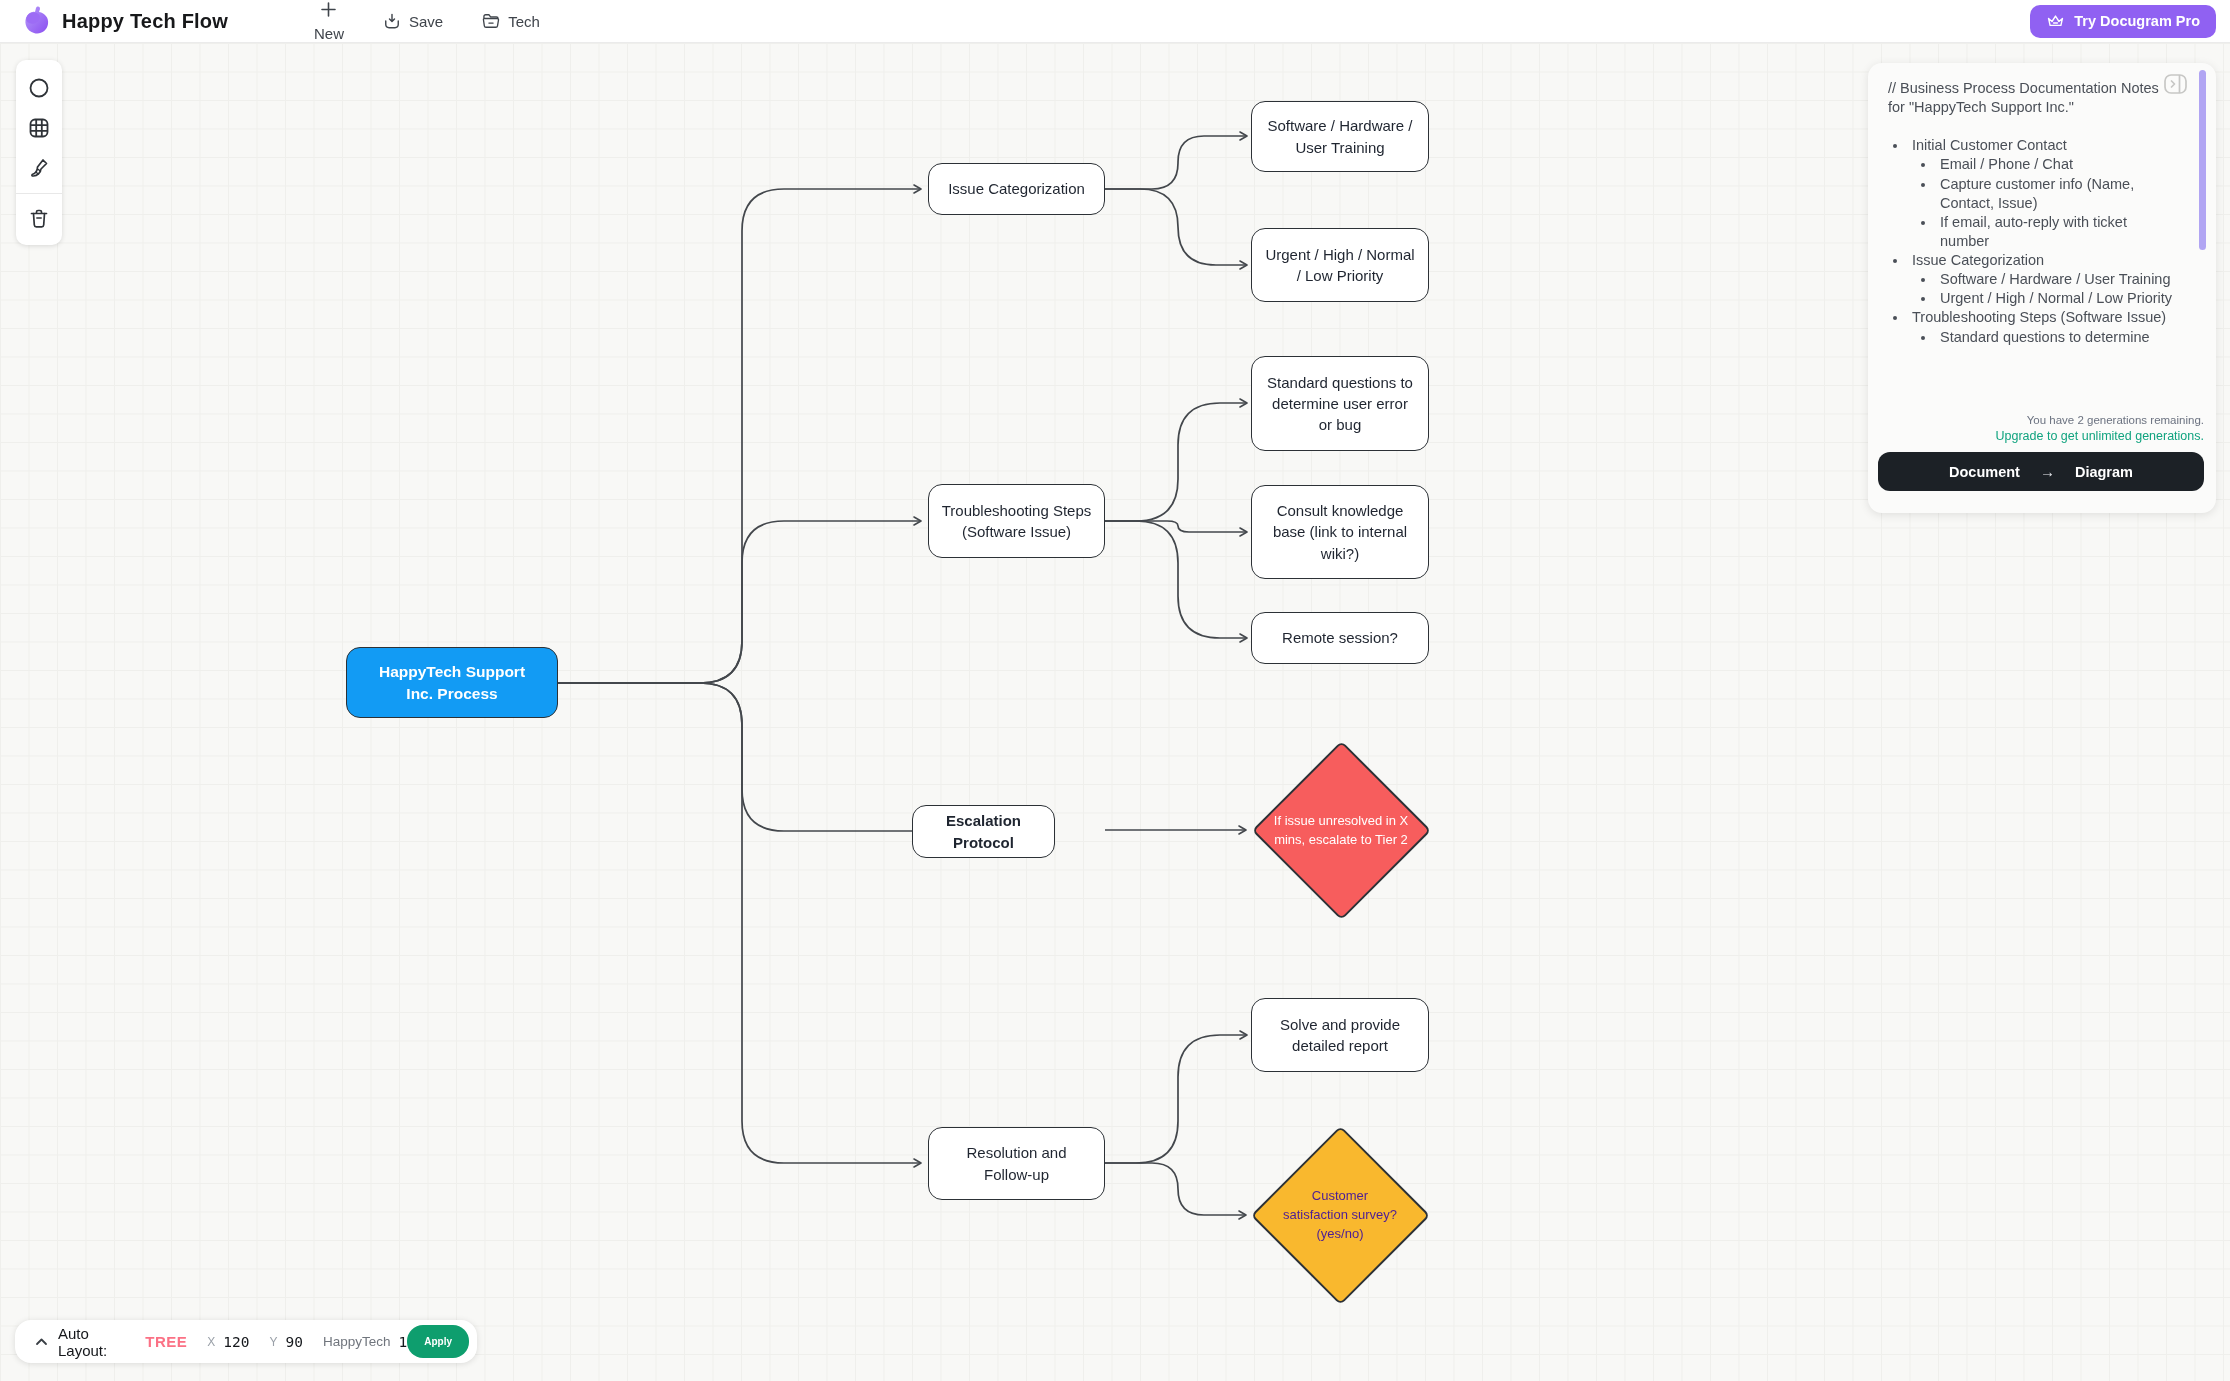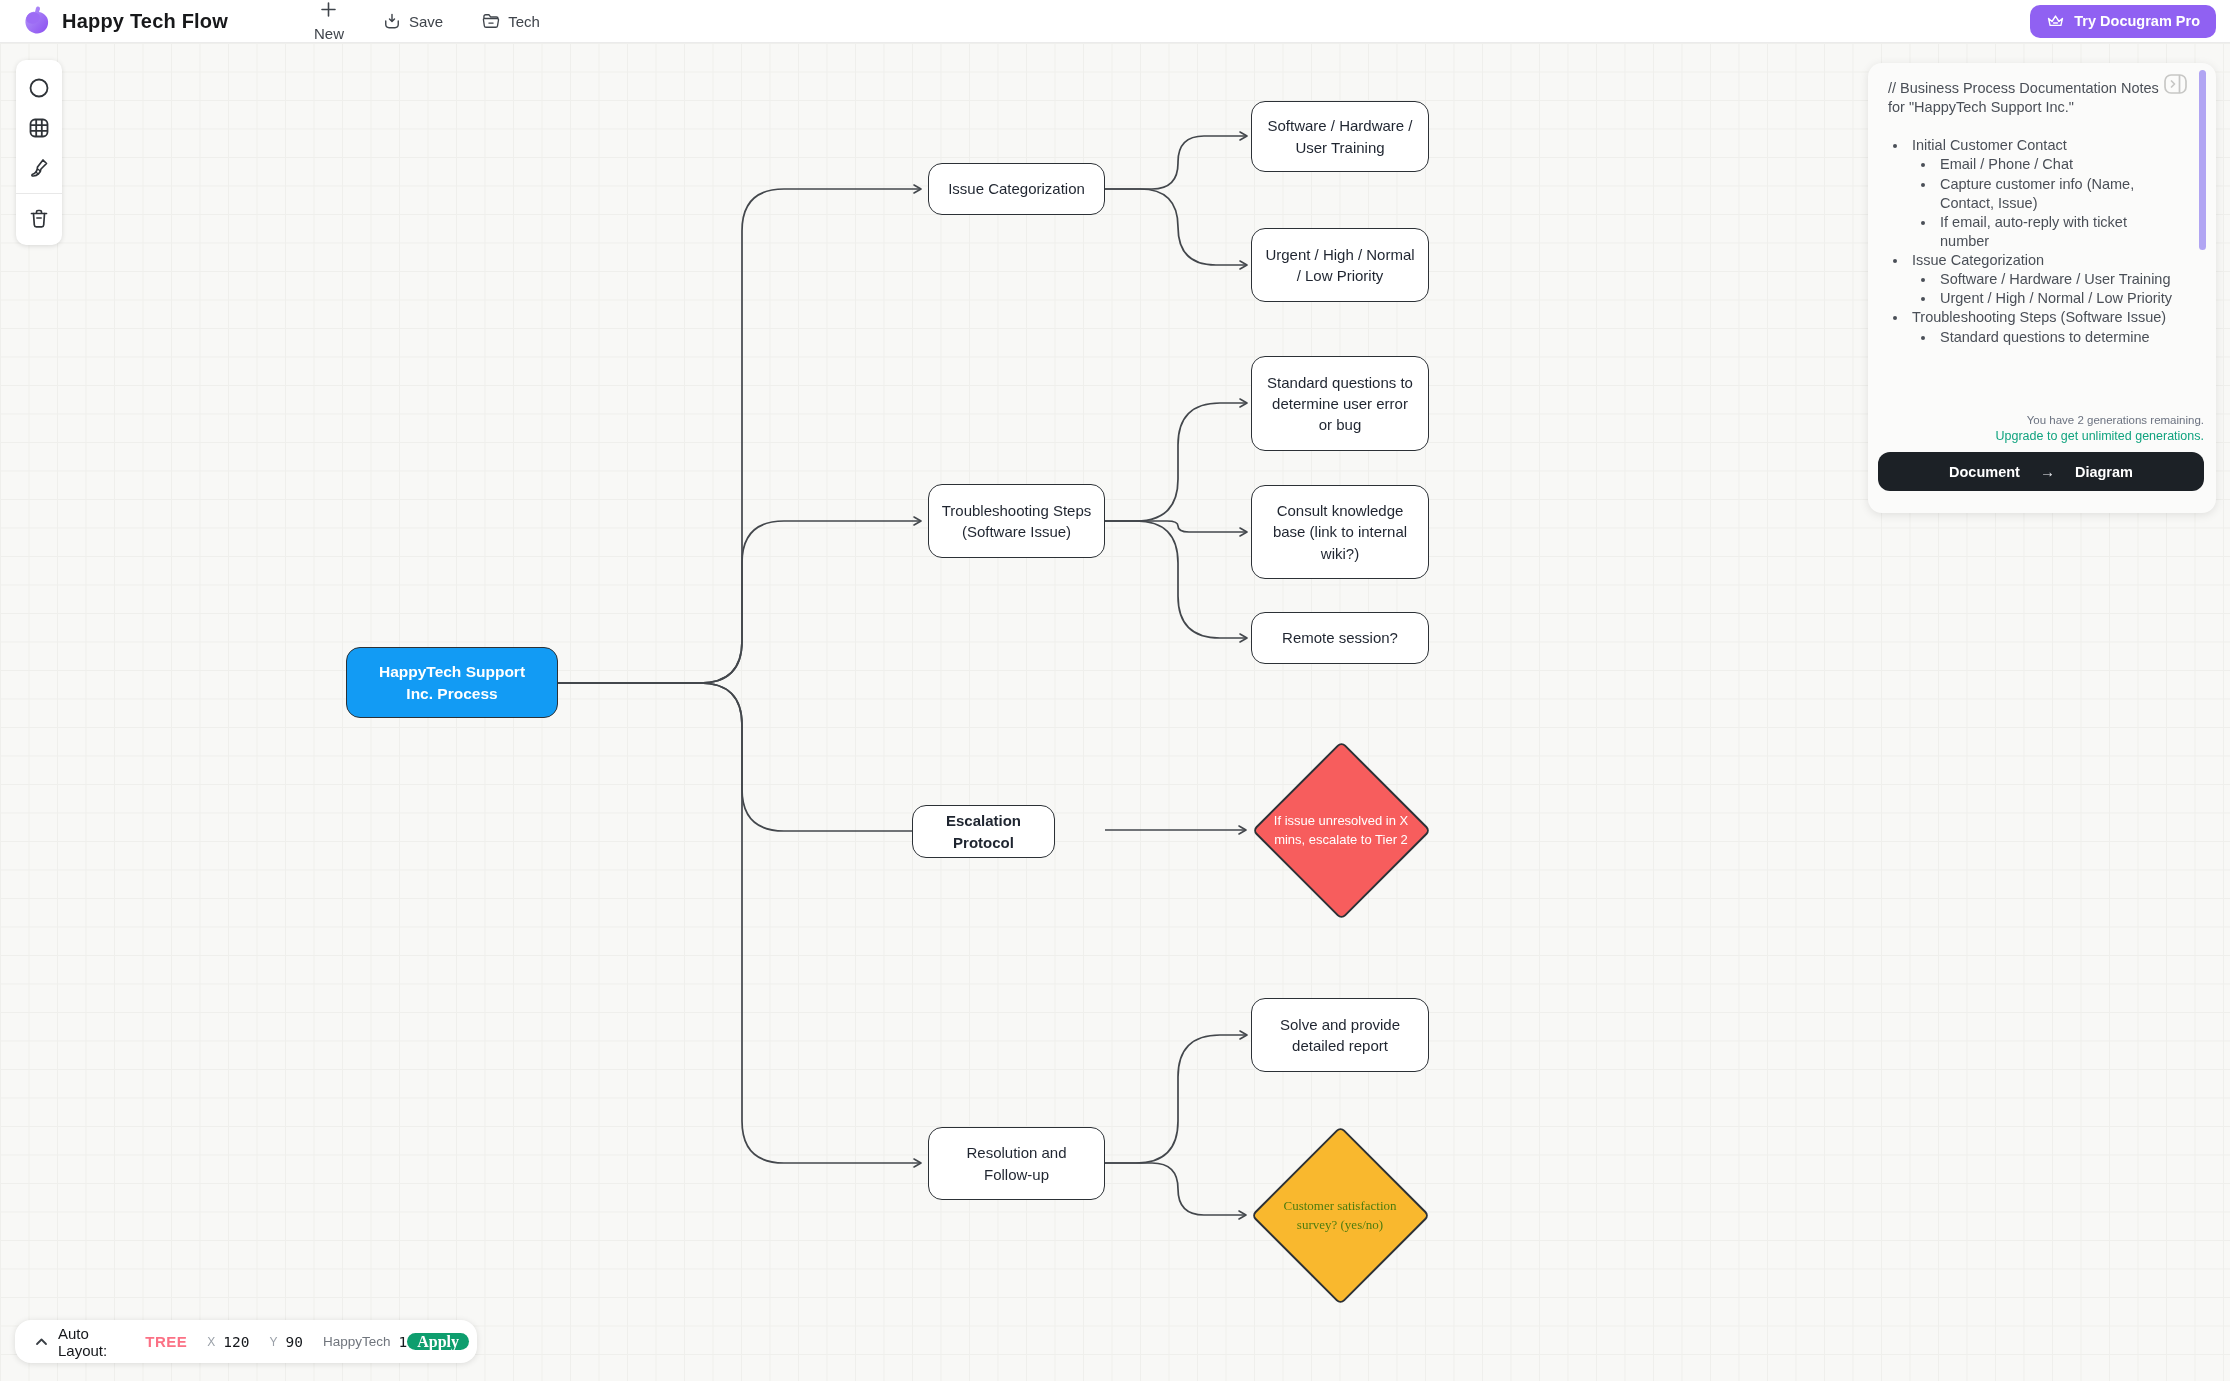--- a/index.html
+++ b/index.html
@@ -56,21 +56,21 @@
     position:absolute; left:-63.5px; top:-63.5px; width:127px; height:127px;
     transform:rotate(45deg); border:2px solid #2c3136; border-radius:6px;
   }
   .diamond.red .dsq { background:#f75d5d; }
   .diamond.orange .dsq { background:#f9b82e; }
   .diamond .lbl {
     position:absolute; transform:translate(-50%,-50%); text-align:center;
     font-size:13px; line-height:1.48; z-index:11;
   }
   .diamond.red .lbl { color:#fff; width:152px; }
-  .diamond.orange .lbl { color:#4d7c0f; width:118px;font-family:Liberation Serif, serif; }
+  .diamond.orange .lbl { color:#4c1d95; width:118px; }
 
   .edges { position:absolute; left:0; top:0; z-index:5; pointer-events:none; }
 
   
   .notes {
     position:absolute; left:1868px; top:63px; width:348px; height:450px;
     background:#fbfbfa; border-radius:14px; box-shadow:0 2px 10px rgba(0,0,0,.10);
     z-index:40; padding:16px 14px 12px 20px;
   }
   .notes-body { height:342px; overflow:hidden; color:#4a4f57; font-size:14.5px; line-height:1.32; padding-right:26px; }
@@ -97,23 +97,23 @@
     background:#fff; border-radius:16px; box-shadow:0 1px 6px rgba(0,0,0,.12);
     z-index:40; display:flex; align-items:center; padding:0 8px 0 20px;
   }
   .layout-bar .chev { margin-right:10px; cursor:pointer; display:flex; }
   .al-label { font-size:15px; font-weight:normal; color:#14161a; }
   .al-mode { font-size:15px; font-weight:bold; color:#fb7185; margin-left:6px; letter-spacing:0.5px; }
   .axis-lab { font-size:12px; color:#9aa0a8; margin-left:20px; }
   .axis-val { font-family:"DejaVu Sans Mono", monospace; font-size:14.5px; color:#15181c; margin-left:8px; }
   .dir-lab { font-size:13.5px; color:#70757d; margin-left:20px; }
   .apply-btn {
-    margin-left:auto; width:64px; height:17px; background:#0e9e6e; color:#fff;
-    font-size:16px; font-weight:bold; border:none; border-radius:16px; cursor:pointer;
-    font-family:Liberation Serif, serif;
+    margin-left:auto; width:64px; height:33px; background:#0e9e6e; color:#fff;
+    font-size:10px; font-weight:bold; border:none; border-radius:16px; cursor:pointer;
+    font-family:Liberation Sans, sans-serif;
   }
 </style>
 </head>
 <body>
 
 <div class="canvas"></div>
 
 <svg class="edges" width="2230" height="1381">
   <defs>
     <marker id="arw" markerWidth="14" markerHeight="14" refX="10" refY="6" orient="auto" markerUnits="userSpaceOnUse">

